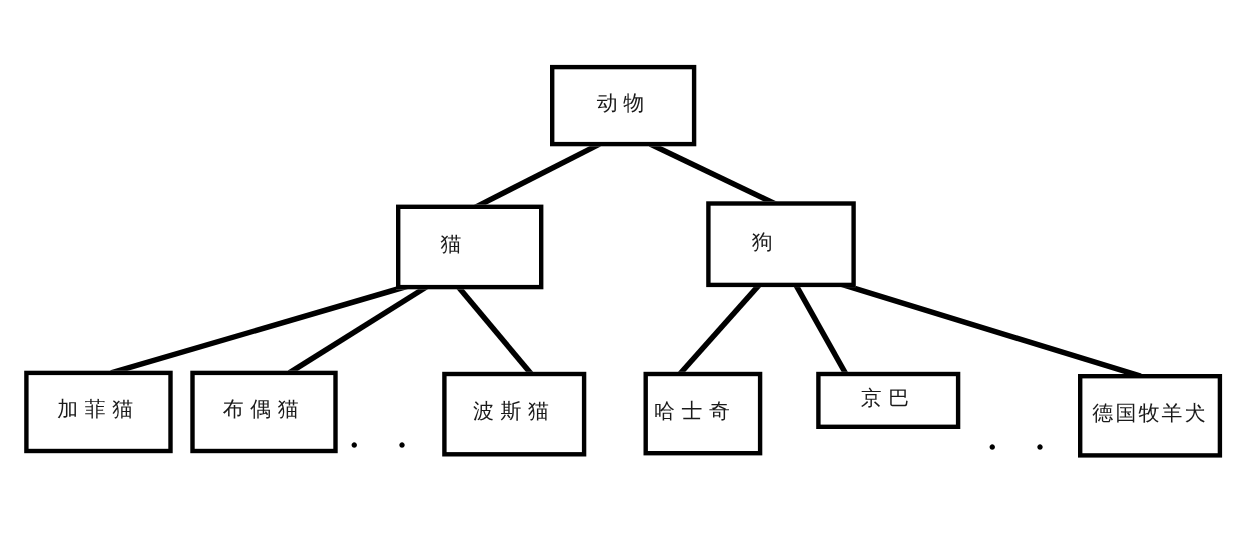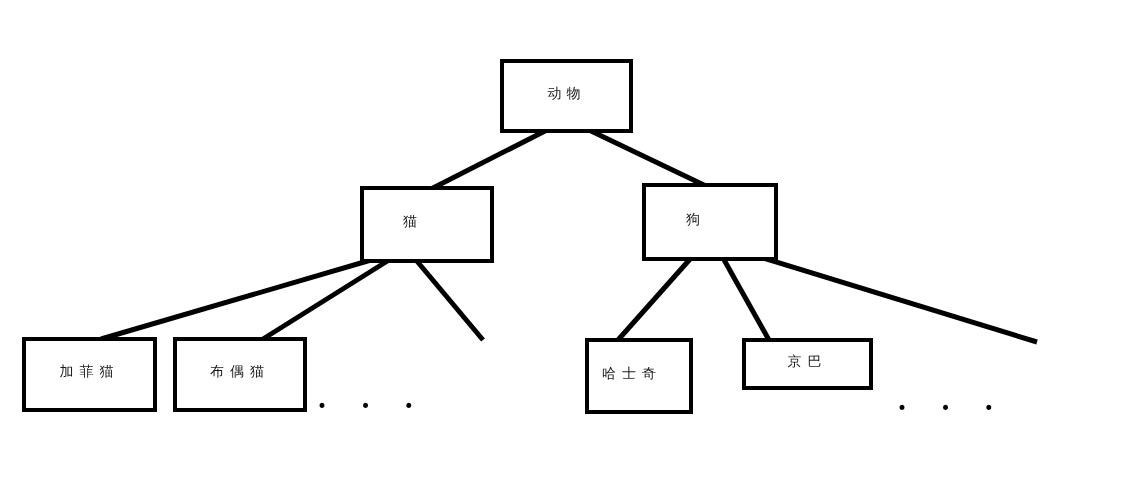--- a/index.html
+++ b/index.html
@@ -26,21 +26,21 @@
     position: absolute;
     box-sizing: border-box;
     border: 4.5px solid #000000;
     background: #ffffff;
     display: flex;
     align-items: center;
     justify-content: center;
   }
   .node .label {
     color: #1a1a1a;
-    font-size: 14px;
+    font-size: 19px;
     letter-spacing: 6px;
     white-space: nowrap;
     padding-bottom: 5px;
     font-family: Liberation Mono, monospace;
   }
   
   .node-animal          { left: 500px; top:  59px; width: 133px; height: 74px; }
   .node-cat             { left: 360px; top: 186px; width: 134px; height: 77px; }
   .node-dog             { left: 642px; top: 183px; width: 136px; height: 78px; }
   .node-garfield        { left:  22px; top: 337px; width: 135px; height: 75px; }
@@ -100,25 +100,31 @@
   <div class="node node-garfield">
     <span class="label">加菲猫</span>
   </div>
 
   <div class="node node-ragdoll">
     <span class="label">布偶猫</span>
   </div>
 
   <div class="ellipsis ellipsis-cats">• • •</div>
 
+  <div class="node node-persian">
+    <span class="label">波斯猫</span>
+  </div>
 
   <div class="node node-husky">
     <span class="label">哈士奇</span>
   </div>
 
   <div class="node node-pekingese">
     <span class="label">京巴</span>
   </div>
 
   <div class="ellipsis ellipsis-dogs">• • •</div>
 
+  <div class="node node-german-shepherd">
+    <span class="label">德国牧羊犬</span>
+  </div>
 
 </div>
 
 </body></html>

